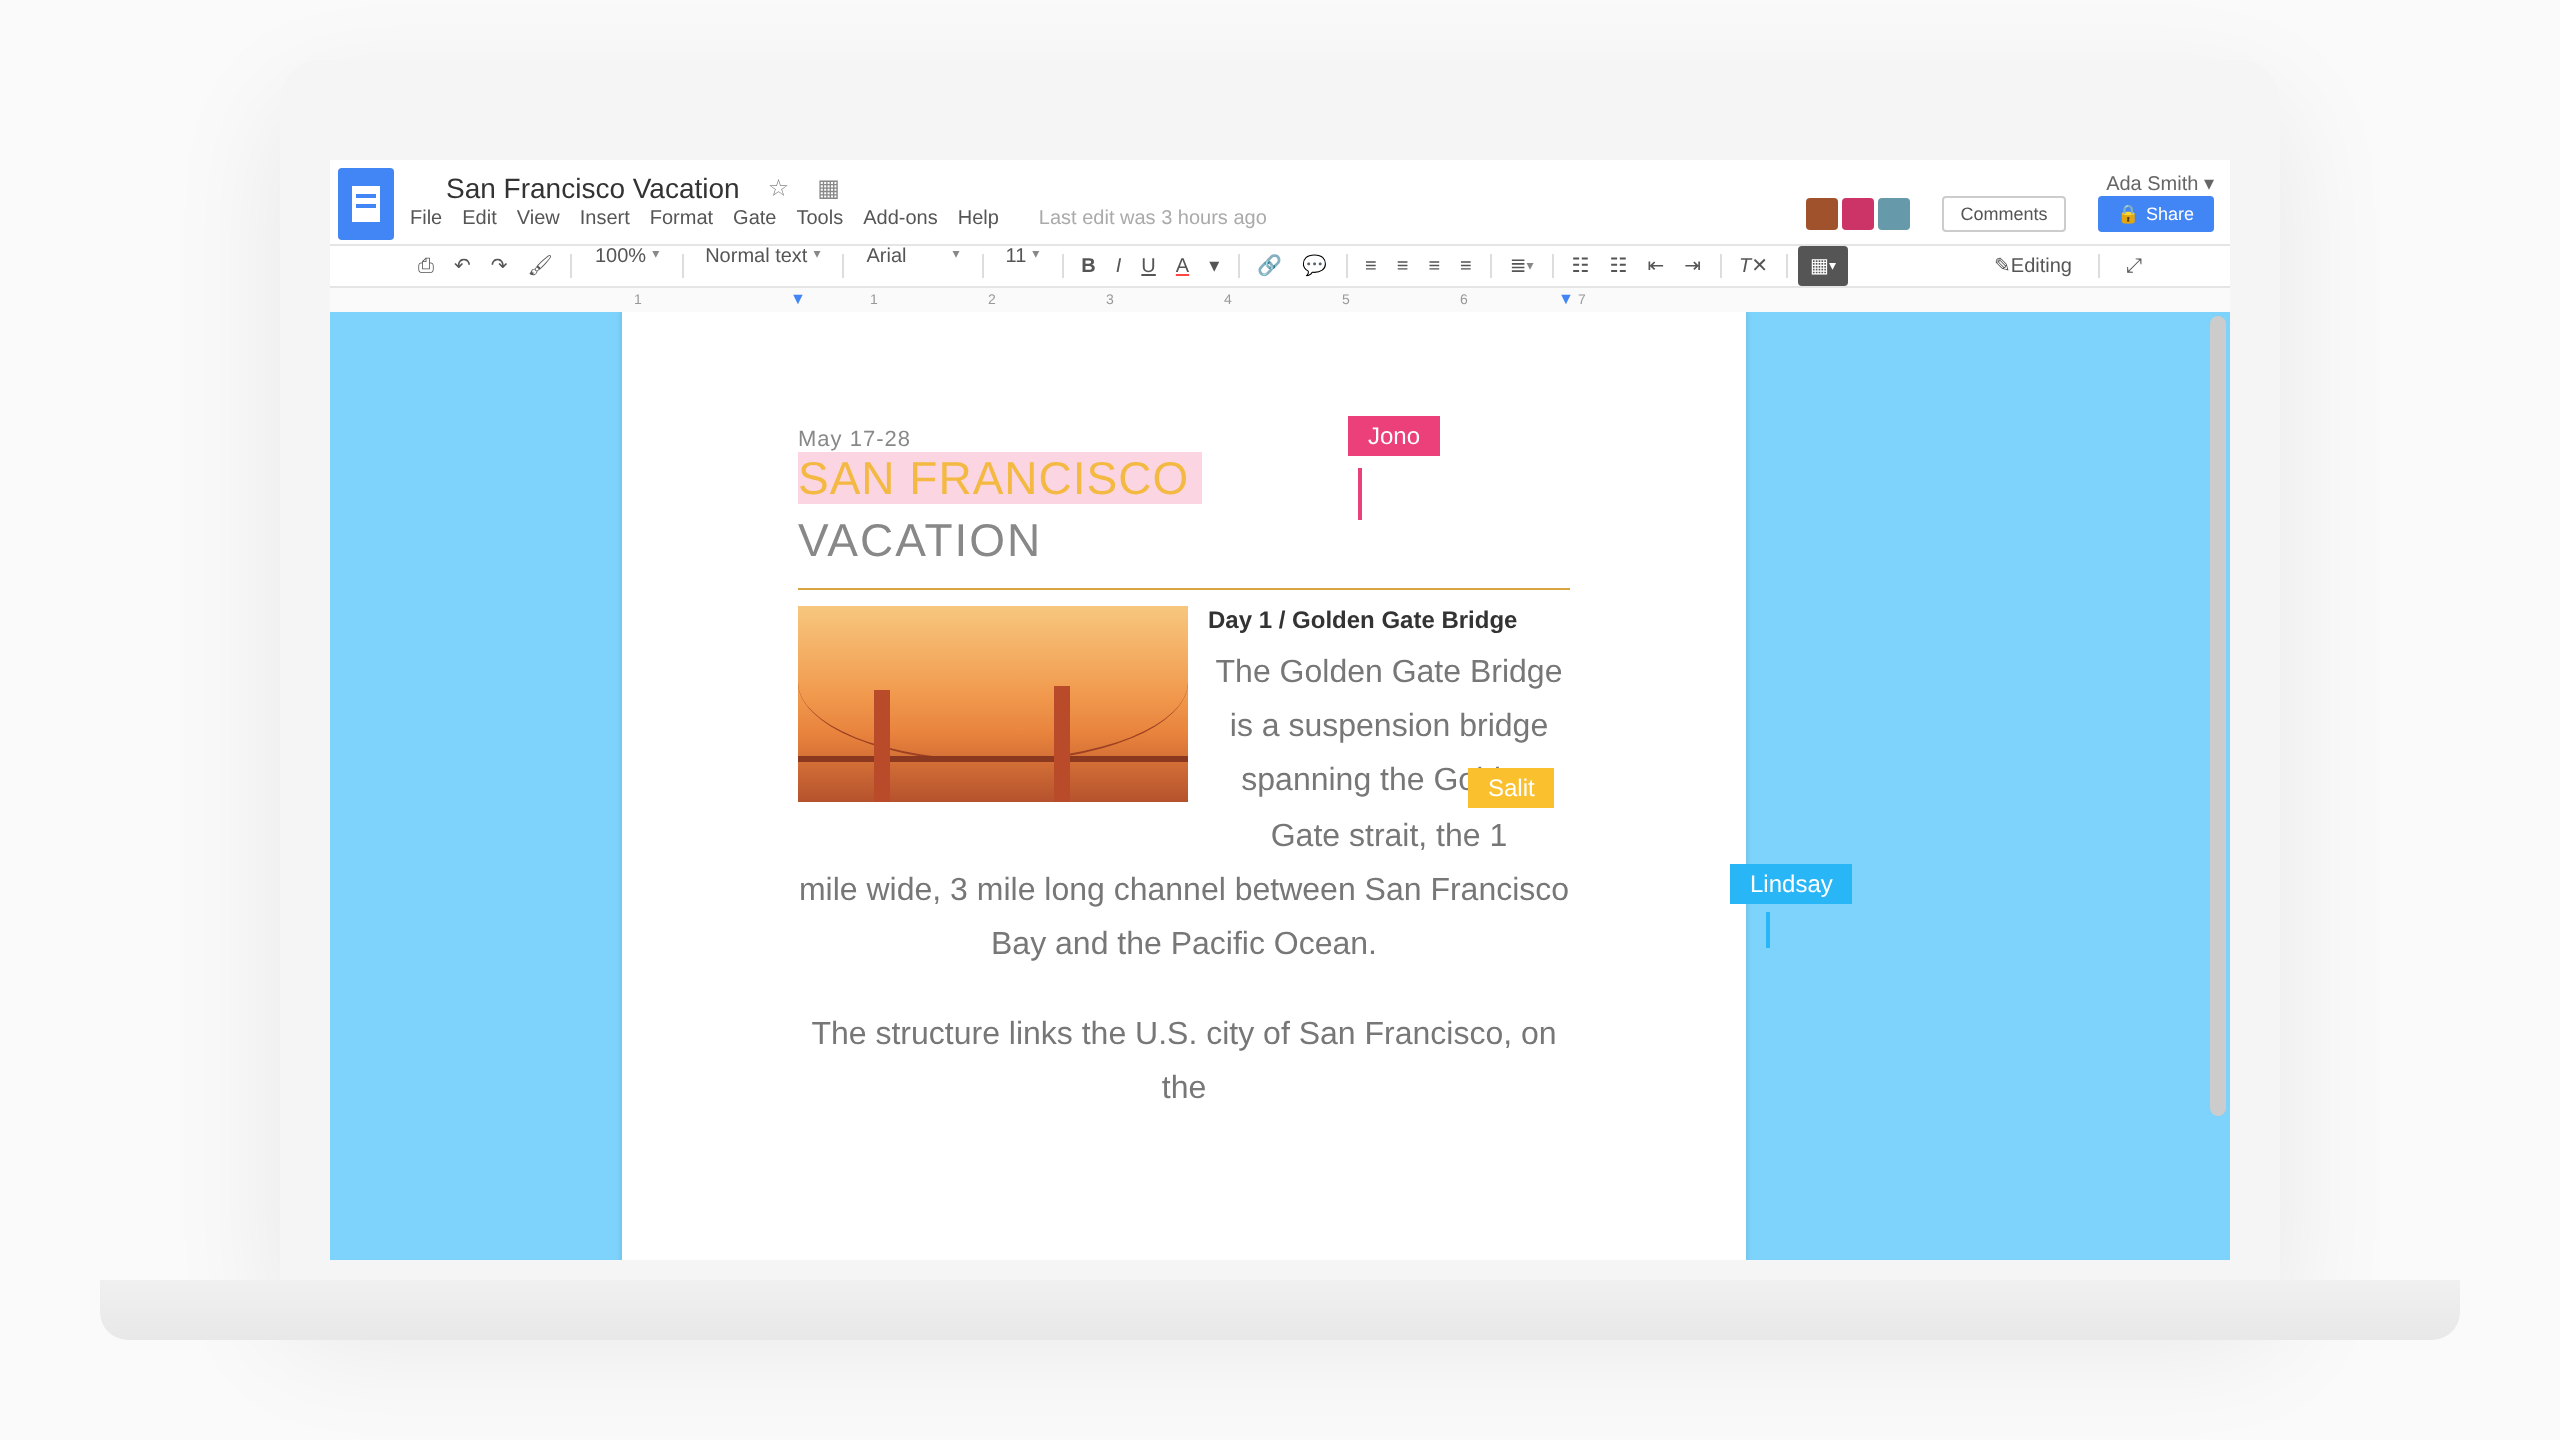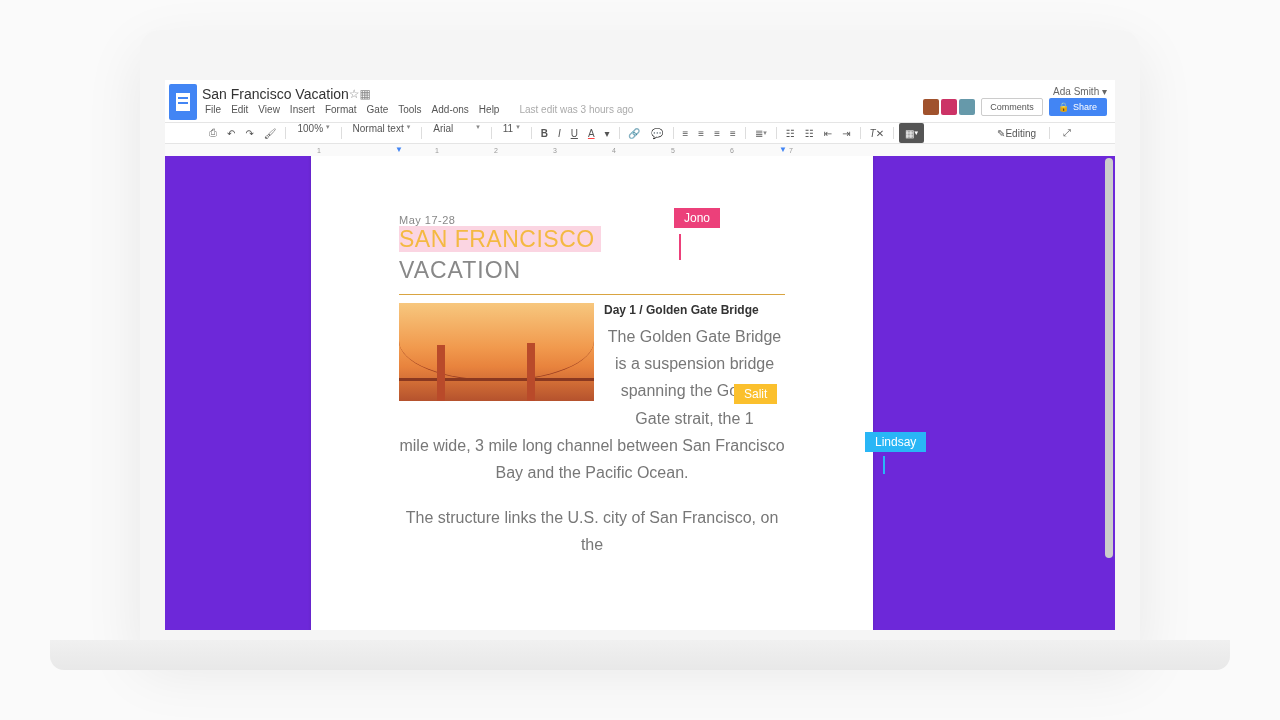--- a/index.html
+++ b/index.html
@@ -61,24 +61,24 @@
   left: 2px;
   right: 2px;
   height: 2px;
   background: #4285f4;
 }
 .app-logo-inner::before { top: 4px; }
 .app-logo-inner::after { top: 9px; }
 .title-row {
   position: absolute;
   top: 6px;
-  left: 37px;
-  display: flex;
-  align-items: center;
-  gap: 0;
+  left: 58px;
+  display: flex;
+  align-items: center;
+  gap: 14px;
 }
 .doc-title {
   font-size: 14px;
   color: #333;
 }
 .star-icon, .folder-icon {
   color: #888;
   font-size: 12px;
 }
 .account-name {
@@ -100,21 +100,21 @@
 .last-edit {
   color: #aaa;
   margin-left: 10px;
 }
 .right-controls {
   position: absolute;
   top: 18px;
   right: 8px;
   display: flex;
   align-items: center;
-  gap: 6px;
+  gap: 16px;
   justify-content: center;
 }
 .collab-avatars {
   display: flex;
   gap: 2px;
 }
 .avatar {
   width: 16px;
   height: 16px;
   border-radius: 2px;
@@ -214,21 +214,21 @@
   top: 1px;
 }
 .ruler-margin-left { left: 230px; }
 .ruler-margin-right { left: 614px; }
 .doc-area {
   position: absolute;
   top: 76px;
   left: 0;
   right: 0;
   bottom: 0;
-  background: #6d28d9;
+  background: #7dd3fc;
   overflow: hidden;
 }
 .doc-page {
   position: absolute;
   top: -2px;
   left: 146px;
   width: 562px;
   min-height: 600px;
   background: #fff;
   box-shadow: 0 1px 3px rgba(0,0,0,0.15);

